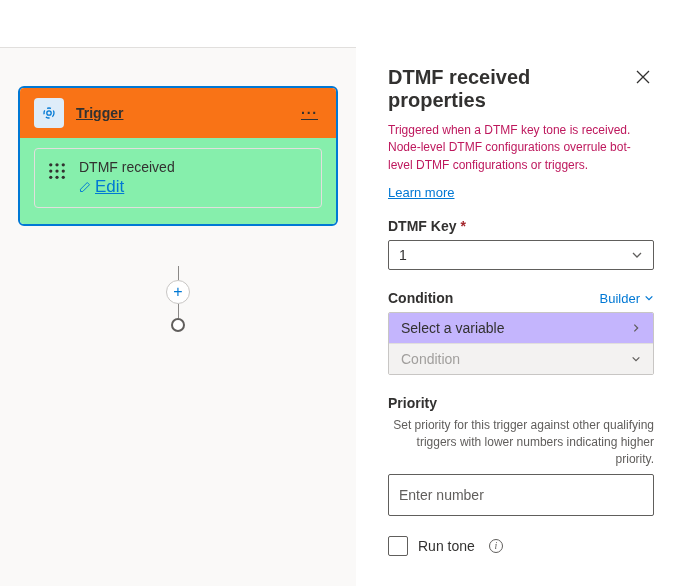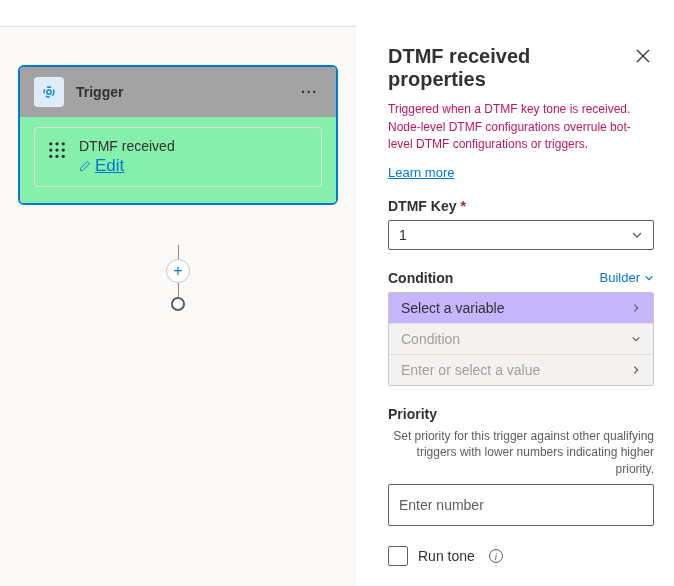--- a/index.html
+++ b/index.html
@@ -32,21 +32,22 @@
   .node-card {
     border: 2px solid #0078d4;
     border-radius: 6px;
     background: #fff;
     overflow: hidden;
   }
   .node-header {
     display: flex;
     align-items: center;
     padding: 10px 14px;
-    background: #a3a3a3;
+    background: #f97316;
+    text-decoration: underline;
   }
   .node-header-icon-wrap {
     width: 30px;
     height: 30px;
     background: #deecf9;
     border-radius: 4px;
     display: flex;
     align-items: center;
     justify-content: center;
     margin-right: 12px;
@@ -284,26 +285,20 @@
           <svg class="chevron" width="10" height="10" viewBox="0 0 12 12">
               <path d="M4 2l4 4-4 4" stroke="currentColor" stroke-width="1.5" fill="none"></path>
             </svg>
         </div>
         <div class="cond-row disabled">
           <span>Condition</span>
           <svg class="chevron" width="10" height="10" viewBox="0 0 12 12">
               <path d="M2 4l4 4 4-4" stroke="currentColor" stroke-width="1.5" fill="none"></path>
             </svg>
         </div>
-        <div class="cond-row disabled">
-          <span>Enter or select a value</span>
-          <svg class="chevron" width="10" height="10" viewBox="0 0 12 12">
-              <path d="M4 2l4 4-4 4" stroke="currentColor" stroke-width="1.5" fill="none"></path>
-            </svg>
-        </div>
       </div>
     </div>
 
     
     <div>
       <div class="field-label">Priority</div>
       <div class="priority-desc">Set priority for this trigger against other qualifying triggers with lower numbers indicating higher priority.</div>
       <input class="text-input" type="text" placeholder="Enter number" style="">
     </div>
 

